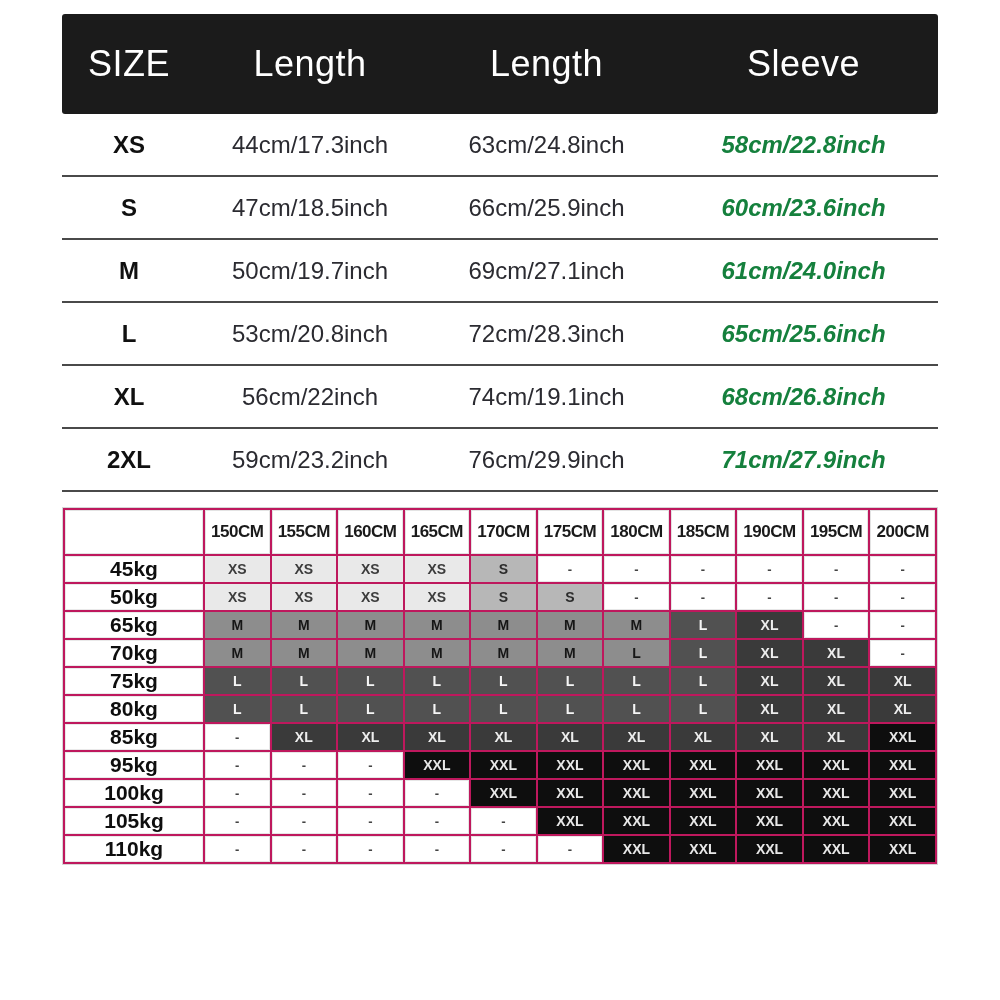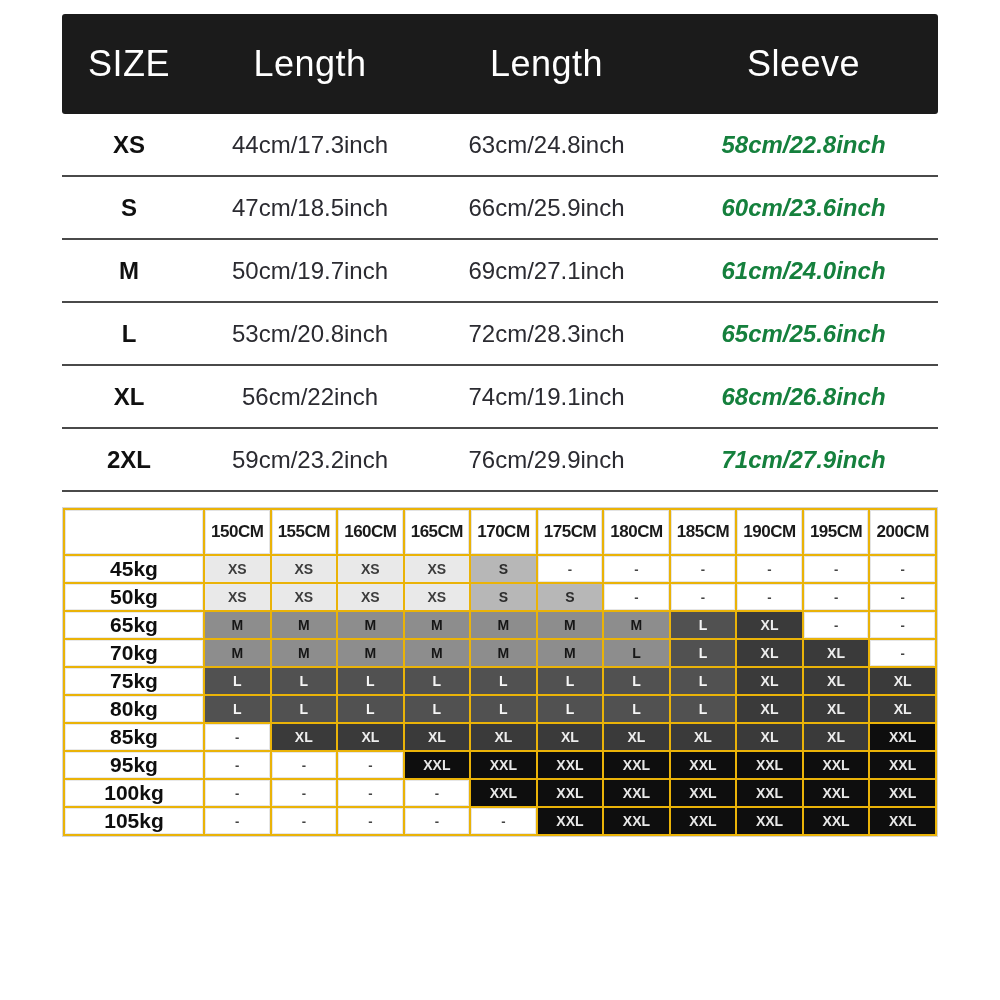--- a/index.html
+++ b/index.html
@@ -57,21 +57,21 @@
   .size-table td.c-length { font-weight: normal; color: #2b2b31; }
   .size-table td.c-sleeve { font-weight: bold; color: #15803d; font-style: italic; }
 
   
   .fit-matrix {
     margin-top: 15px;
     width: 876px;
     border-collapse: separate;
     border-spacing: 2px;
     table-layout: fixed;
-    background: #eab308;
+    background: #be185d;
     border: 1px solid #d6d6d6;
   }
   .fit-matrix th, .fit-matrix td {
     padding: 0;
     text-align: center;
     vertical-align: middle;
     overflow: hidden;
     white-space: nowrap;
   }
   .fit-matrix thead th {
@@ -321,17 +321,31 @@
             <td class="cell dash" style="background: rgb(255, 255, 255); color: rgb(68, 68, 68);">-</td>
             <td class="cell dash" style="background: rgb(255, 255, 255); color: rgb(68, 68, 68);">-</td>
             <td class="cell dash" style="background: rgb(255, 255, 255); color: rgb(68, 68, 68);">-</td>
             <td class="cell" style="background: rgb(14, 14, 14); color: rgb(232, 232, 232);">XXL</td>
             <td class="cell" style="background: rgb(14, 14, 14); color: rgb(232, 232, 232);">XXL</td>
             <td class="cell" style="background: rgb(14, 14, 14); color: rgb(232, 232, 232);">XXL</td>
             <td class="cell" style="background: rgb(14, 14, 14); color: rgb(232, 232, 232);">XXL</td>
             <td class="cell" style="background: rgb(14, 14, 14); color: rgb(232, 232, 232);">XXL</td>
             <td class="cell" style="background: rgb(14, 14, 14); color: rgb(232, 232, 232);">XXL</td>
           </tr>
+          <tr>
+            <th class="weight">110kg</th>
+            <td class="cell dash" style="background: rgb(255, 255, 255); color: rgb(68, 68, 68);">-</td>
+            <td class="cell dash" style="background: rgb(255, 255, 255); color: rgb(68, 68, 68);">-</td>
+            <td class="cell dash" style="background: rgb(255, 255, 255); color: rgb(68, 68, 68);">-</td>
+            <td class="cell dash" style="background: rgb(255, 255, 255); color: rgb(68, 68, 68);">-</td>
+            <td class="cell dash" style="background: rgb(255, 255, 255); color: rgb(68, 68, 68);">-</td>
+            <td class="cell dash" style="background: rgb(255, 255, 255); color: rgb(68, 68, 68);">-</td>
+            <td class="cell" style="background: rgb(14, 14, 14); color: rgb(232, 232, 232);">XXL</td>
+            <td class="cell" style="background: rgb(14, 14, 14); color: rgb(232, 232, 232);">XXL</td>
+            <td class="cell" style="background: rgb(14, 14, 14); color: rgb(232, 232, 232);">XXL</td>
+            <td class="cell" style="background: rgb(14, 14, 14); color: rgb(232, 232, 232);">XXL</td>
+            <td class="cell" style="background: rgb(14, 14, 14); color: rgb(232, 232, 232);">XXL</td>
+          </tr>
         </tbody>
     </table>
 
   </div>
 </div>
 
 </body></html>

